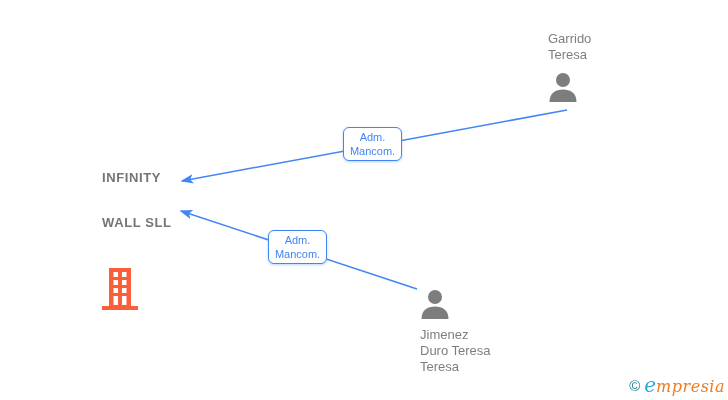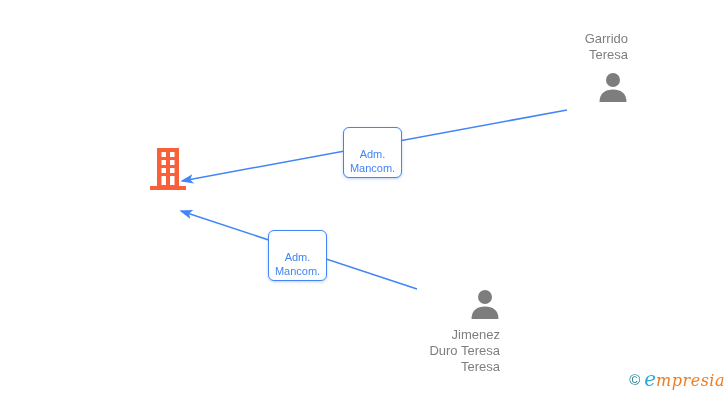--- a/index.html
+++ b/index.html
@@ -21,21 +21,21 @@
   
   #edges-layer {
     position: absolute;
     left: 0; top: 0;
     width: 728px; height: 400px;
   }
 
   
   .node {
     position: absolute;
-    text-align: right;
+    text-align: left;
     cursor: pointer;
   }
   .node-label {
     color: #7e7e7e;
     font-size: 13px;
     line-height: 16px;
   }
   .company-label {
     color: #757575;
     font-weight: bold;
@@ -54,29 +54,29 @@
     position: absolute;
     width: 57px;
     height: 29px;
     background: #ffffff;
     border: 1.5px solid #4285f4;
     border-radius: 6px;
     color: #4285f4;
     font-size: 11px;
     line-height: 13.5px;
     text-align: center;
-    padding-top: 20px;
+    padding-top: 3px;
     box-shadow: 0 1px 3px rgba(66,133,244,0.35);
   }
 
   
   .watermark {
     position: absolute;
     right: 3px;
-    bottom: 9px;
+    bottom: 3px;
     white-space: nowrap;
   }
   .wm-copy {
     color: #1f7f90;
     font-size: 15px;
     vertical-align: 1px;
   }
   .wm-e {
     color: #2aa9e0;
     font-family: "DejaVu Serif", serif;
@@ -101,20 +101,24 @@
     <defs>
       <marker id="arrow" viewBox="0 0 12 10" refX="10.5" refY="5" markerWidth="13" markerHeight="11" orient="auto" markerUnits="userSpaceOnUse">
         <path d="M12,5 L0,0.6 L2.8,5 L0,9.4 Z" fill="#4285f4"></path>
       </marker>
     </defs>
     <line x1="567" y1="110" x2="182" y2="181" stroke="#4285f4" stroke-width="1.5" marker-end="url(#arrow)"></line>
     <line x1="417" y1="289" x2="181" y2="211" stroke="#4285f4" stroke-width="1.5" marker-end="url(#arrow)"></line>
   </svg>
 
   <div class="node" style="left:102px; top:140px; width:84px;">
+    <div class="company-label">
+      <div>INFINITY</div>
+      <div>WALL SLL</div>
+    </div>
     <span class="node-icon company-icon">
       <svg width="36" height="42" viewBox="0 0 36 42">
         <rect x="7" y="0" width="22" height="39" fill="#f9603a"></rect>
         <rect x="0" y="38" width="36" height="4" fill="#f9603a"></rect>
         <rect x="11.5" y="4" width="4.5" height="5" fill="#ffffff"></rect>
         <rect x="20" y="4" width="4.5" height="5" fill="#ffffff"></rect>
         <rect x="11.5" y="12" width="4.5" height="5" fill="#ffffff"></rect>
         <rect x="20" y="12" width="4.5" height="5" fill="#ffffff"></rect>
         <rect x="11.5" y="20" width="4.5" height="5" fill="#ffffff"></rect>
         <rect x="20" y="20" width="4.5" height="5" fill="#ffffff"></rect>

